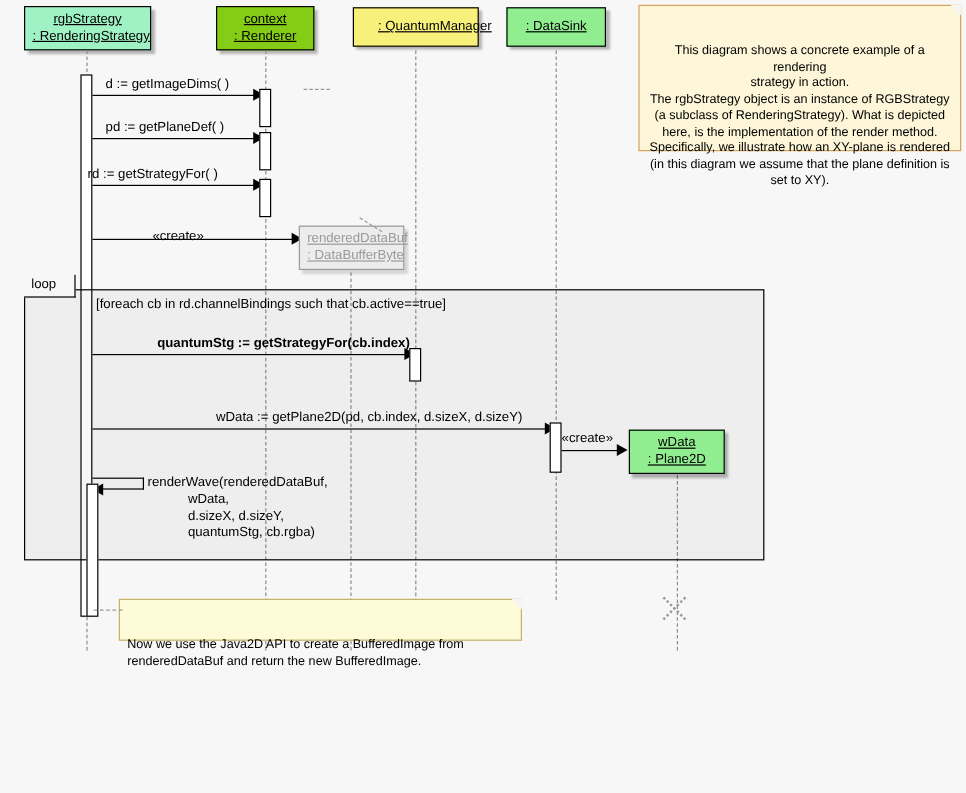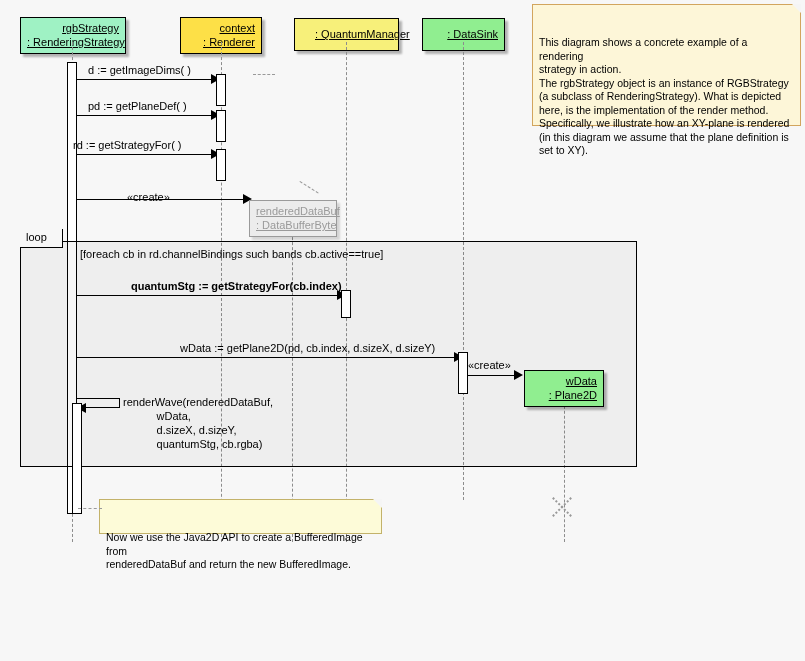--- a/index.html
+++ b/index.html
@@ -14,31 +14,30 @@
     color: #000;
     overflow: hidden;
   }
   #canvas { position: absolute; left:0; top:0; width:805px; height:661px; }
 
   
   .lifebox {
     position: absolute;
     box-sizing: border-box;
     border: 1px solid #000;
-    text-align: right;
+    text-align: center;
     line-height: 14px;
     padding: 3px 6px 4px 6px;
     box-shadow: 3px 3px 2px rgba(0,0,0,0.28);
     white-space: nowrap;
-    margin-top: 12px;
   }
   .lifebox .l1, .lifebox .l2 { display:block; text-decoration: underline; }
   .green  { background: #9ff2c4; }
   .green2 { background: #90ee90; }
-  .tan    { background: #fde047; }
+  .tan    { background: #84cc16; }
   .yellow { background: #f7f07a; }
 
   
   .faded {
     background: #ececec;
     border: 1px solid #9a9a9a;
     color: #9a9a9a;
     box-shadow: 3px 3px 2px rgba(0,0,0,0.14);
   }
 
@@ -208,21 +207,21 @@
   <div class="arrowhead" style="left:243px; top:194px;"></div>
   <div class="msglabel" style="left:127px; top:191px;">«create»</div>
 
   <div class="lifebox faded" style="left:249px; top:188px; width:88px;">
     <span class="l1">renderedDataBuf</span>
     <span class="l2">: DataBufferByte</span>
   </div>
 
   <div class="frame" style="left:20px; top:241px; width:617px; height:226px;"></div>
   <div class="frame-tab" style="left:20px; top:229px; width:43px; height:19px;">loop</div>
-  <div class="frame-guard" style="left:80px; top:248px;">[foreach cb in rd.channelBindings such bands cb.active==true]</div>
+  <div class="frame-guard" style="left:80px; top:248px;">[foreach cb in rd.channelBindings such that cb.active==true]</div>
 
   <div class="msgline" style="left:77px; top:295px; width:264px;"></div>
   <div class="arrowhead" style="left:337px; top:290px;"></div>
   <div class="msglabel" style="left:131px; top:280px;font-weight:bold;">quantumStg := getStrategyFor(cb.index)</div>
   <div class="activation" style="left:341px; top:290px; width:10px; height:28px;"></div>
 
   <div class="msgline" style="left:77px; top:357px; width:381px;"></div>
   <div class="arrowhead" style="left:454px; top:352px;"></div>
   <div class="msglabel" style="left:180px; top:342px;">wData := getPlane2D(pd, cb.index, d.sizeX, d.sizeY)</div>
   <div class="activation" style="left:458px; top:352px; width:10px; height:42px;"></div>
@@ -242,37 +241,37 @@
   <div class="msglabel" style="left:123px; top:395px; line-height:14px;">renderWave(renderedDataBuf,
            wData,
            d.sizeX, d.sizeY,
            quantumStg, cb.rgba)</div>
 
   <div class="destroy" style="left:549px; top:494px;">
     <span class="a"></span>
     <span class="b"></span>
   </div>
 
-  <div class="note cream" style="left:532px; top:4px; width:269px; height:122px;">
+  <div class="note cream" style="left:532px; top:4px; width:269px; height:122px;text-align:center;">
     <span class="note-fold"></span>
     <span>This diagram shows a concrete example of a rendering
 strategy in action.
 The rgbStrategy object is an instance of RGBStrategy
 (a subclass of RenderingStrategy). What is depicted
 here, is the implementation of the render method.
 Specifically, we illustrate how an XY-plane is rendered
 (in this diagram we assume that the plane definition is
 set to XY).</span>
   </div>
 
   <div class="note-anchor" style="left:253px; top:74px; width:22px;"></div>
 
   <div class="note-anchor" style="left:300px; top:181px; width:22px; transform:rotate(32deg); transform-origin:0 0;"></div>
 
-  <div class="note" style="left:99px; top:499px; width:283px; height:35px;">
+  <div class="note" style="left:99px; top:499px; width:336px; height:35px;">
     <span class="note-fold"></span>
     <span>Now we use the Java2D API to create a BufferedImage from
 renderedDataBuf and return the new BufferedImage.</span>
   </div>
   <div class="note-anchor" style="left:78px; top:508px; width:24px;"></div>
 
 
 </div>
 
 </body></html>

